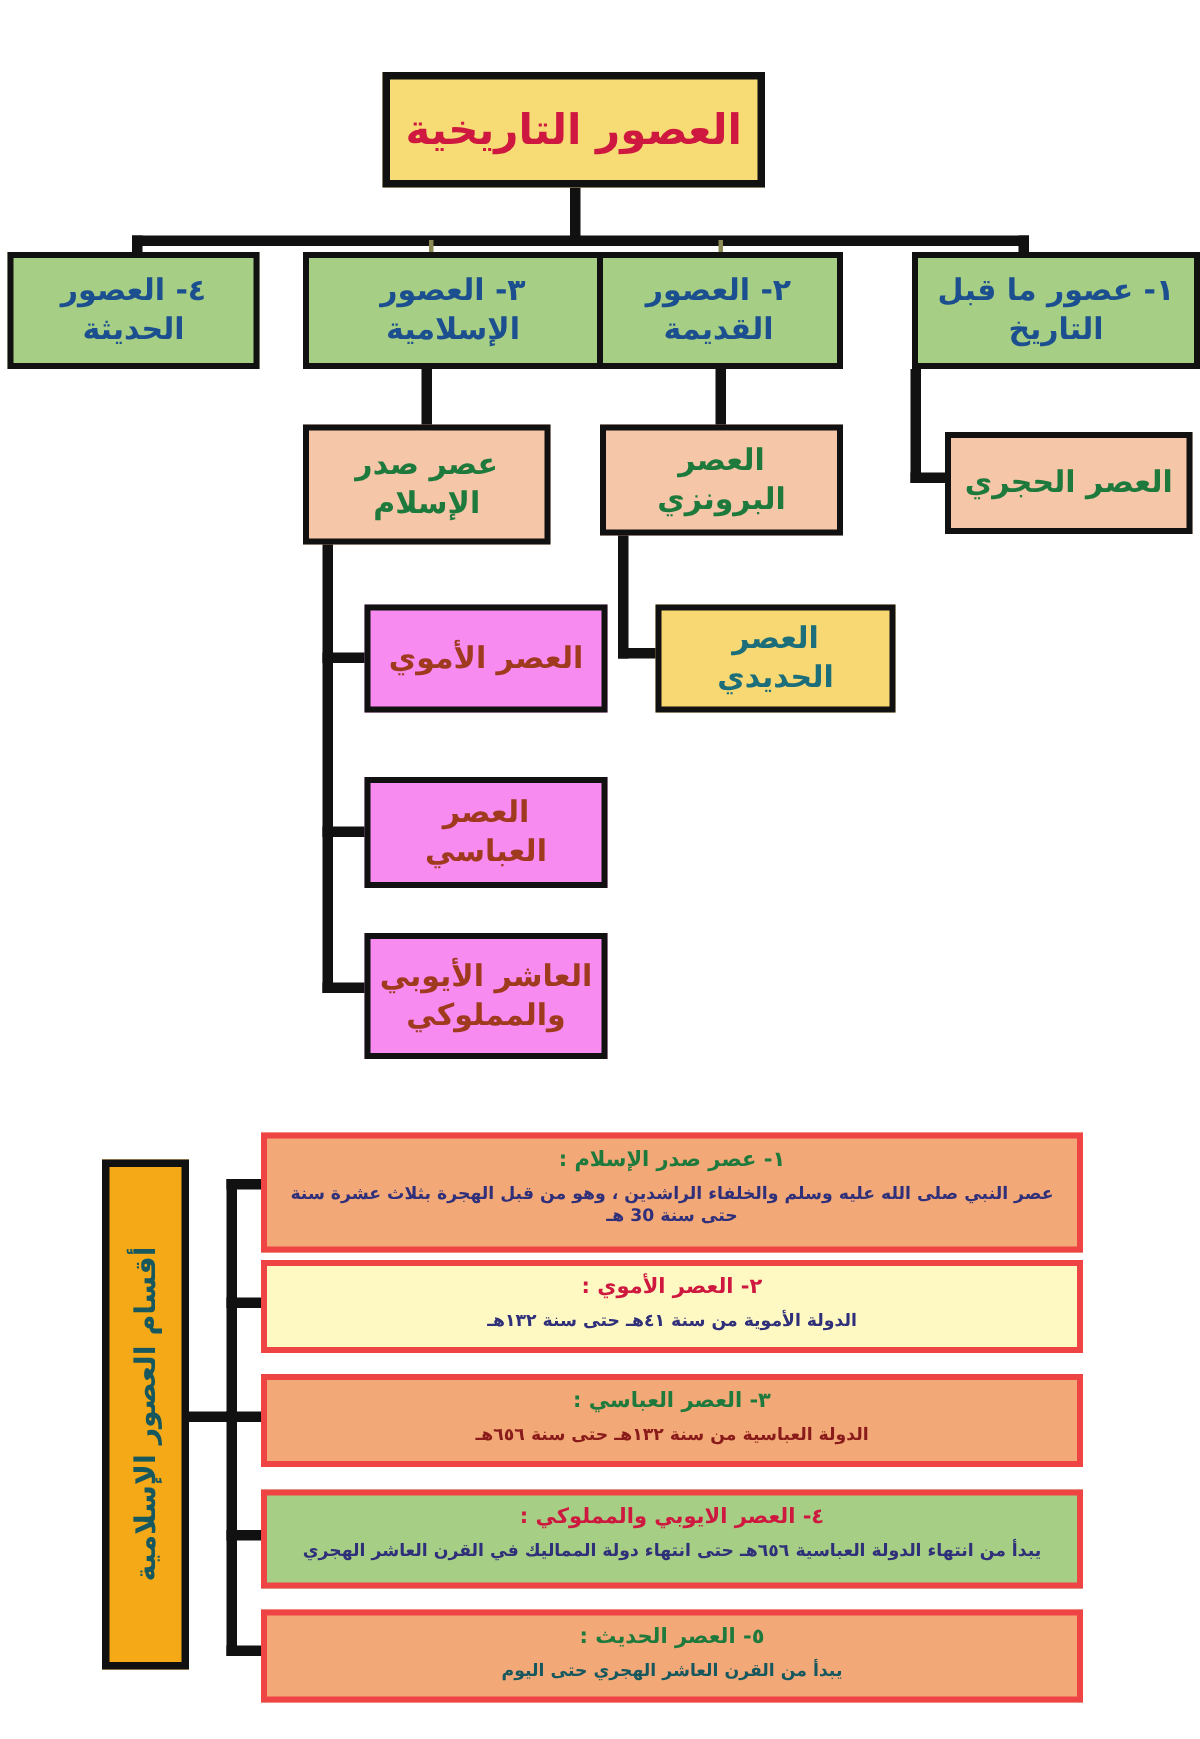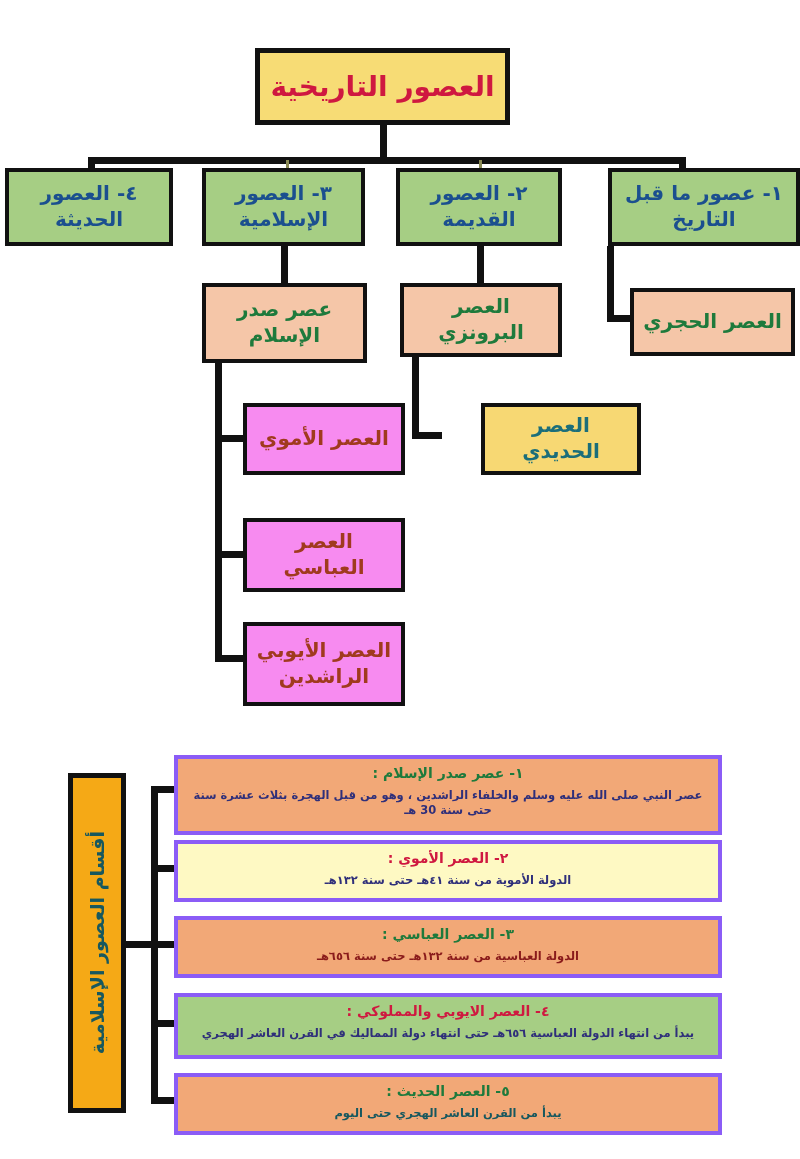--- a/index.html
+++ b/index.html
@@ -57,38 +57,37 @@
   }
 
   .era-box {
     background: #a6ce84;
     color: #1b4f8f;
     font-size: 20px;
     height: 78px;
   }
   #era-1 { left: 608px; top: 168px; width: 192px; }
   #era-2 { left: 396px; top: 168px; width: 166px; }
-  #era-3 { left: 202px; top: 168px; width: 163px; }
+  #era-3 { left: 202px; top: 168px; width: 200px; }
   #era-4 { left: 5px;   top: 168px; width: 168px; }
 
   .peach-box {
     background: #f5c6a8;
     color: #1e7a3c;
     font-size: 20px;
   }
   #sub-stone   { left: 630px; top: 288px; width: 165px; height: 68px; }
   #sub-bronze  { left: 400px; top: 283px; width: 162px; height: 74px; }
   #sub-sadr    { left: 202px; top: 283px; width: 165px; height: 80px; }
 
   #sub-iron {
     left: 437px; top: 403px; width: 160px; height: 72px;
     background: #f7d873;
     color: #1b6e7a;
     font-size: 20px;
-    margin-left: 44px;
   }
 
   .magenta-box {
     background: #f78bf0;
     color: #a03a1e;
     font-size: 20px;
   }
   #isl-umayyad  { left: 243px; top: 403px; width: 162px; height: 72px; }
   #isl-abbasid  { left: 243px; top: 518px; width: 162px; height: 74px; }
   #isl-ayyubid  { left: 243px; top: 622px; width: 162px; height: 84px; }
@@ -104,21 +103,21 @@
   #vertical-label span {
     writing-mode: vertical-rl;
     transform: rotate(180deg);
     white-space: nowrap;
     width: auto;
   }
 
   .detail-box {
     position: absolute;
     box-sizing: border-box;
-    border: 4px solid #8b5cf6;
+    border: 4px solid #ef4444;
     left: 174px;
     width: 548px;
     padding: 6px 10px 7px;
     text-align: center;
     z-index: 5;
   }
   .detail-box .d-title {
     font-size: 14px;
     font-weight: bold;
     margin-bottom: 5px;
@@ -200,21 +199,21 @@
   <div class="line" style="left:215px; top:551px; width:33px; height:7px;"></div>
   <div class="line" style="left:215px; top:655px; width:33px; height:7px;"></div>
 
   <div class="box magenta-box" id="isl-umayyad">
     <span>العصر الأموي</span>
   </div>
   <div class="box magenta-box" id="isl-abbasid">
     <span>العصر العباسي</span>
   </div>
   <div class="box magenta-box" id="isl-ayyubid">
-    <span>العصر الأيوبي الراشدين</span>
+    <span>العاشر الأيوبي والمملوكي</span>
   </div>
 
   <div class="box" id="vertical-label">
     <span>أقسام العصور الإسلامية</span>
   </div>
 
   <div class="line" style="left:126px; top:941px; width:32px; height:7px;"></div>
 
   <div class="line" style="left:151px; top:786px; width:7px; height:318px;"></div>
 

